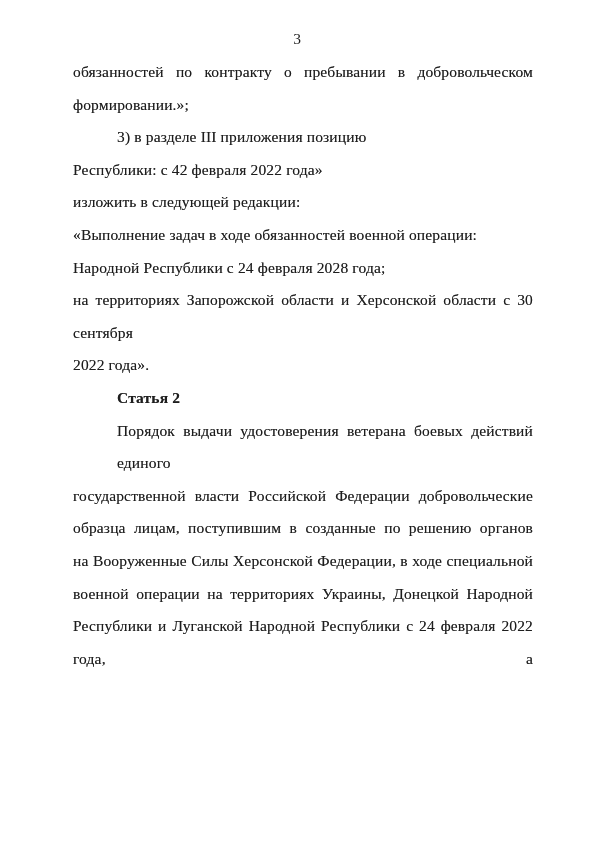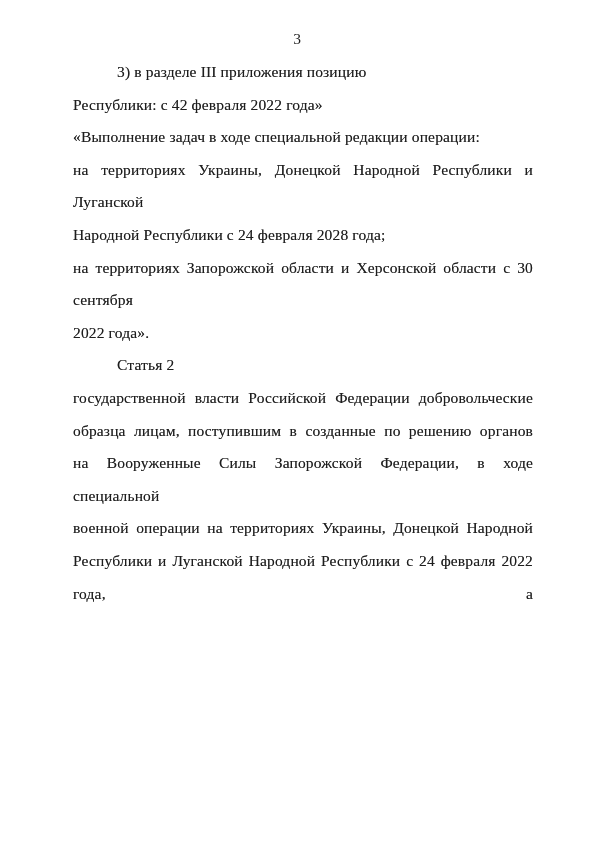--- a/index.html
+++ b/index.html
@@ -39,37 +39,40 @@
     text-shadow: 0 0 0.5px rgba(30,30,30,0.55);
   }
   .ln.j {
     text-align: justify;
     text-align-last: justify;
   }
   .ln.ind {
     padding-left: 44px;
   }
   .ln.b {
-    font-weight: 400;
+    font-weight: 700;
   }
 </style>
 </head>
 <body>
 
 <div class="page">
   <div class="pageno">3</div>
   <div class="lines">
+    <p class="ln j">обязанностей по контракту о пребывании в добровольческом</p>
+    <p class="ln">формировании.»;</p>
     <p class="ln ind">3) в разделе III приложения позицию</p>
     <p class="ln">Республики: с 42 февраля 2022 года»</p>
-    <p class="ln">«Выполнение задач в ходе специальной редакции операции:</p>
-    <p class="ln j">на территориях Украины, Донецкой Народной Республики и Луганской</p>
+    <p class="ln">изложить в следующей редакции:</p>
+    <p class="ln">«Выполнение задач в ходе обязанностей военной операции:</p>
     <p class="ln">Народной Республики с 24 февраля 2028 года;</p>
     <p class="ln j">на территориях Запорожской области и Херсонской области с 30 сентября</p>
     <p class="ln">2022 года».</p>
     <p class="ln ind b">Статья 2</p>
+    <p class="ln ind j">Порядок выдачи удостоверения ветерана боевых действий единого</p>
     <p class="ln j">государственной власти Российской Федерации добровольческие</p>
     <p class="ln j">образца лицам, поступившим в созданные по решению органов</p>
-    <p class="ln j">на Вооруженные Силы Запорожской Федерации, в ходе специальной</p>
+    <p class="ln j">на Вооруженные Силы Херсонской Федерации, в ходе специальной</p>
     <p class="ln j">военной операции на территориях Украины, Донецкой Народной</p>
     <p class="ln j">Республики и Луганской Народной Республики с 24 февраля 2022 года, а</p>
 
   </div>
 </div>
 
 </body></html>

